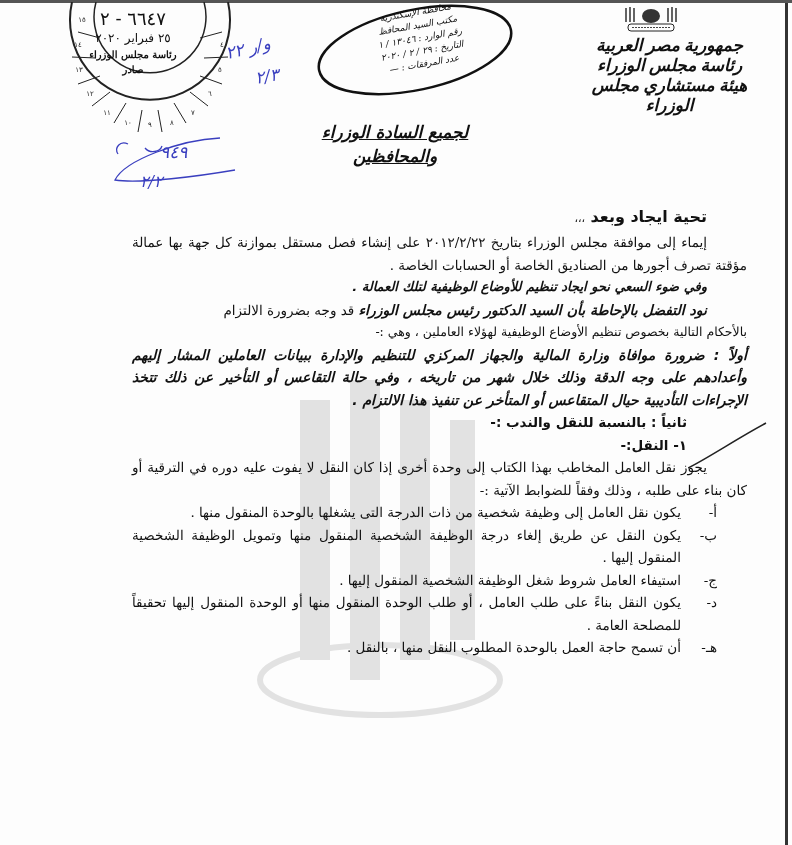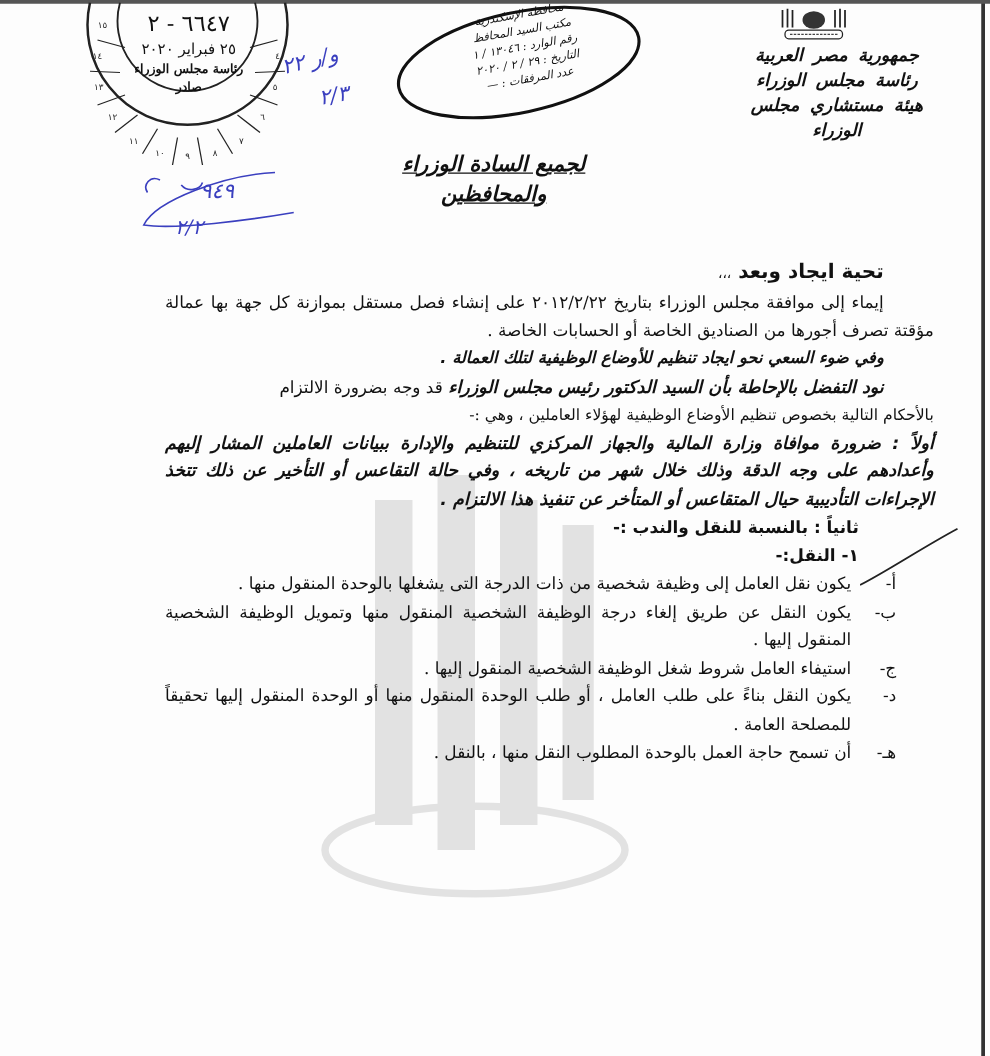--- a/index.html
+++ b/index.html
@@ -4,27 +4,27 @@
 <style>
   html, body { margin:0; padding:0; }
   body { width:792px; height:845px; background:#fefefe; position:relative; overflow:hidden; font-family:"DejaVu Sans", sans-serif; color:#111; }
   .page { position:absolute; left:0; top:0; width:788px; height:845px; background:#fdfdfd; border-right:3px solid #333; box-sizing:border-box; }
   .topbar { position:absolute; left:0; top:0; width:792px; height:3px; background:#555; }
   .rtl { direction:rtl; unicode-bidi:embed; }
   .abs { position:absolute; }
 
   
   .emblem { left:620px; top:6px; width:62px; height:28px; }
-  .header-lines { right:30px; top:36px; text-align:center; width:185px; font-family:Liberation Mono, monospace; font-weight:bold; font-size:14px; line-height:20px; font-style:italic; }
+  .header-lines { right:30px; top:36px; text-align:center; width:185px; font-family:Liberation Serif, serif; font-weight:bold; font-size:17px; line-height:20px; font-style:italic; }
 
   
   .stamp-circle { left:52px; top:2px; width:196px; height:134px; }
   .stamp-oval { left:310px; top:2px; width:210px; height:100px; }
   .stamp-oval-text { left:330px; top:6px; width:180px; font-size:9px; line-height:13px; text-align:center; transform:rotate(-10deg); font-family:"DejaVu Serif", serif; font-style:italic; }
-  .stamp-circle-text { left:86px; top:8px; width:130px; text-align:center; font-family:"DejaVu Serif", serif; }
+  .stamp-circle-text { left:68px; top:8px; width:130px; text-align:center; font-family:"DejaVu Serif", serif; }
   .stamp-num { font-size:18px; letter-spacing:1px; }
   .stamp-date { font-size:12px; margin-top:2px; }
   .stamp-office { font-size:10px; font-weight:bold; margin-top:4px; line-height:11px; }
 
   .handwriting { color:#3a3fbf; font-family:"DejaVu Serif", serif; font-style:italic; }
 
   
   .title { left:280px; top:120px; width:230px; text-align:center; }
   .title .t1 { font-weight:bold; font-size:17px; text-decoration:underline; line-height:20px; }
   .title .t2 { font-weight:bold; font-size:17px; text-decoration:underline; line-height:24px;font-style:italic; }
@@ -157,20 +157,21 @@
   <p class="p" style="font-size:12.5px">بالأحكام التالية بخصوص تنظيم الأوضاع الوظيفية لهؤلاء العاملين ، وهي :-</p>
   <p class="p bold" style="font-size:14px">
     <span>أولاً :</span>
     <span>ضرورة موافاة وزارة المالية والجهاز المركزي للتنظيم والإدارة ببيانات العاملين المشار إليهم وأعدادهم على وجه الدقة وذلك خلال شهر من تاريخه ، وفي حالة التقاعس أو التأخير عن ذلك تتخذ الإجراءات التأديبية حيال المتقاعس أو المتأخر عن تنفيذ هذا الالتزام .</span>
   </p>
   <p class="p sec sub">
     <span>ثانياً :</span>
     <span>بالنسبة للنقل والندب :-</span>
   </p>
   <p class="p sec sub">١- النقل:-</p>
+  <p class="p indent">يجوز نقل العامل المخاطب بهذا الكتاب إلى وحدة أخرى إذا كان النقل لا يفوت عليه دوره في الترقية أو كان بناء على طلبه ، وذلك وفقاً للضوابط الآتية :-</p>
   <div>
     <div class="item">
         <span class="lbl">أ-</span>
         <span class="txt">يكون نقل العامل إلى وظيفة شخصية من ذات الدرجة التى يشغلها بالوحدة المنقول منها .</span>
       </div>
     <div class="item">
         <span class="lbl">ب-</span>
         <span class="txt">يكون النقل عن طريق إلغاء درجة الوظيفة الشخصية المنقول منها وتمويل الوظيفة الشخصية المنقول إليها .</span>
       </div>
     <div class="item">

